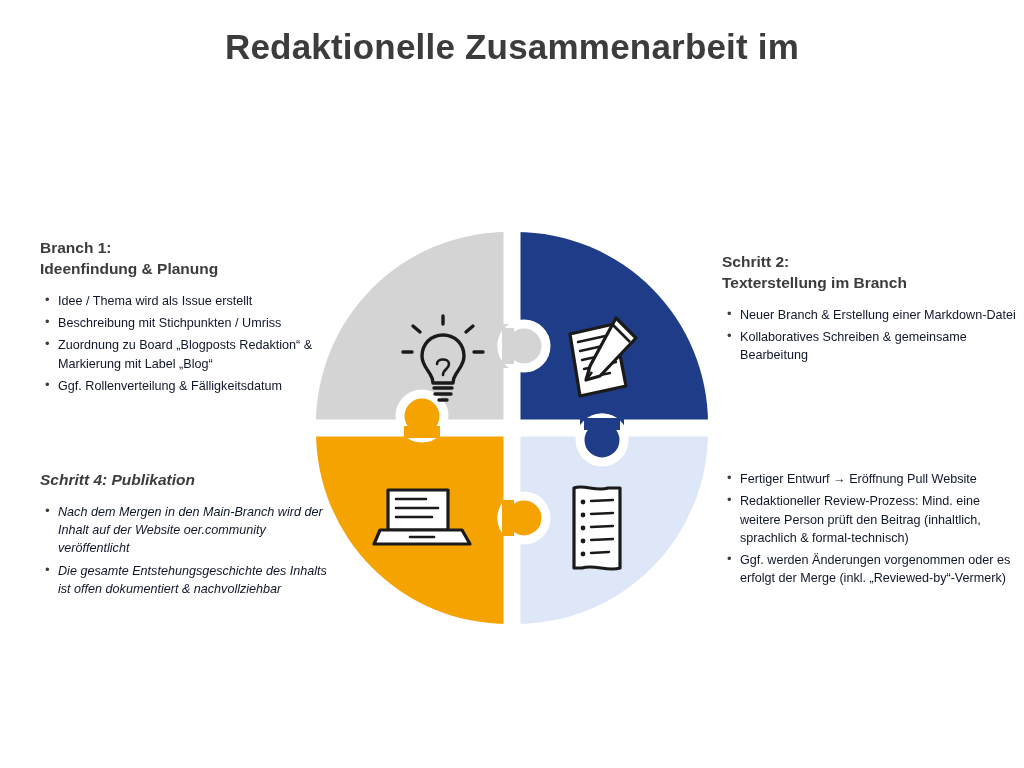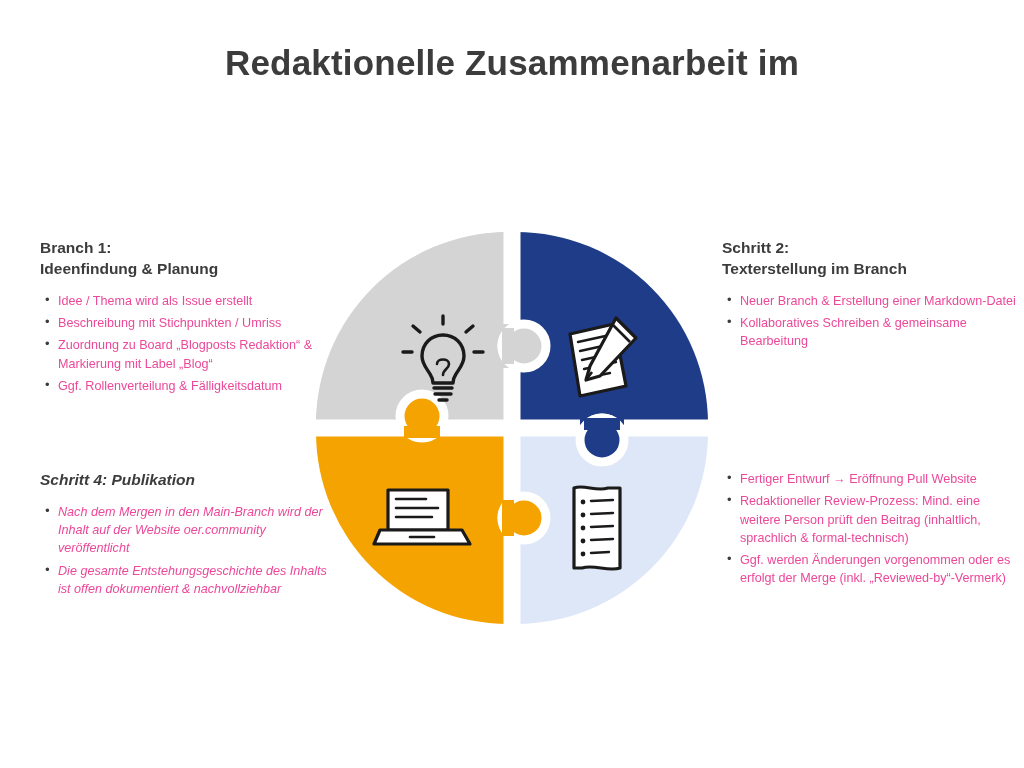--- a/index.html
+++ b/index.html
@@ -12,21 +12,21 @@
     background: #ffffff;
     font-family: "Liberation Sans", sans-serif;
     color: #333333;
     overflow: hidden;
     position: relative;
   }
 
   
   #title-block {
     position: absolute;
-    top: 42px;
+    top: 26px;
     left: 0;
     width: 1024px;
     text-align: center;
   }
   #title-block .title-line {
     font-size: 35px;
     font-weight: bold;
     color: #3c3c3c;
     letter-spacing: 0.2px;
     line-height: 1.18;
@@ -47,35 +47,35 @@
     display: block;
   }
   .step-list {
     margin: 0;
     padding-left: 18px;
     list-style: none;
   }
   .step-list li {
     font-size: 12.6px;
     line-height: 1.45;
-    color: #ec4899;
+    color: #0f172a;
     margin-bottom: 4px;
     position: relative;
   }
   .step-list li::before {
     content: "•";
     position: absolute;
     left: -13px;
     top: -1px;
     color: #3c3c3c;
     font-size: 13px;
   }
 
   #step1 { top: 238px; left: 40px;  width: 300px; }
-  #step2 { top: 238px; left: 722px; width: 300px; }
+  #step2 { top: 252px; left: 722px; width: 300px; }
   #step3 { top: 470px; left: 722px; width: 302px; }
   #step4 { top: 470px; left: 40px;  width: 300px; font-style: italic; }
 
   
   #puzzle-graphic {
     position: absolute;
     left: 312px;
     top: 228px;
     width: 400px;
     height: 400px;

